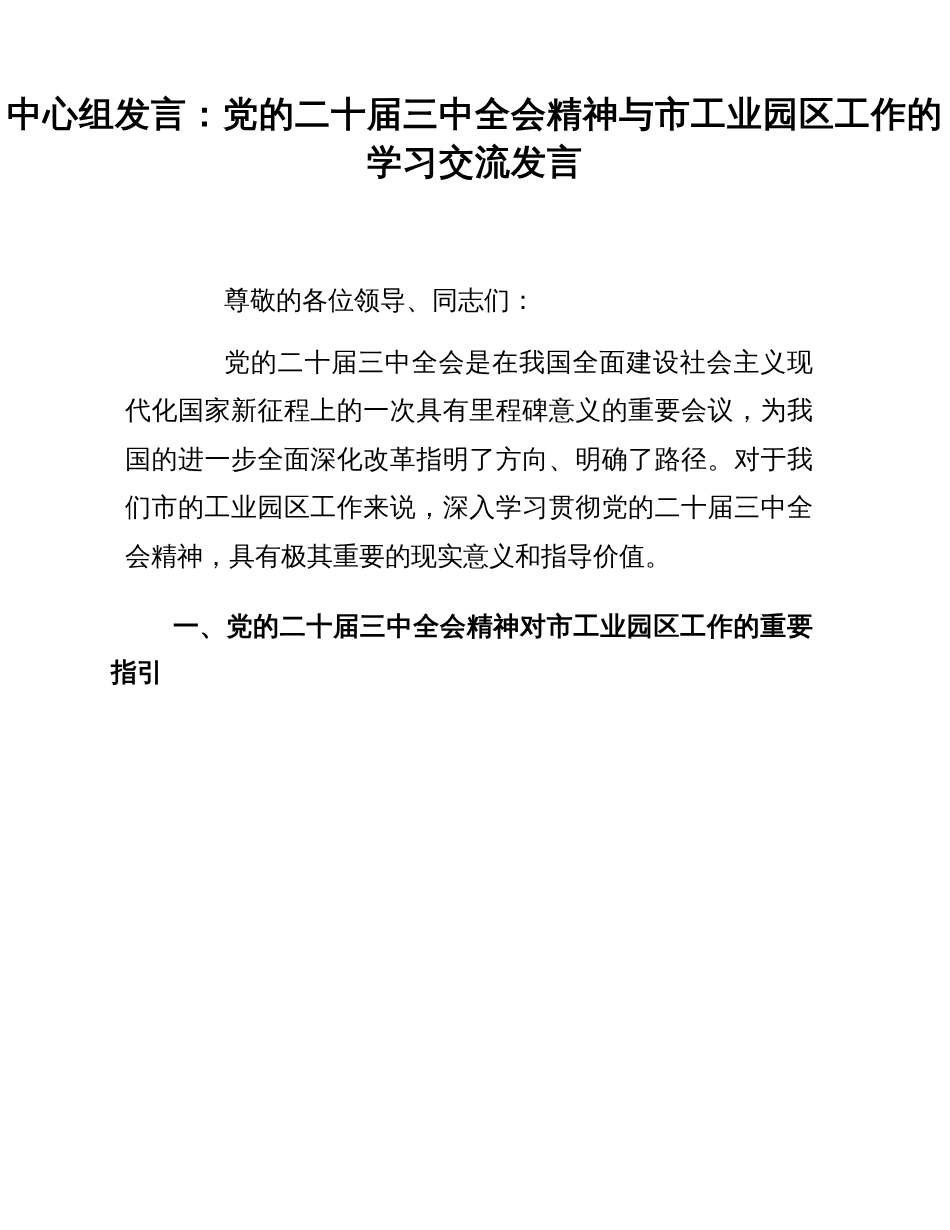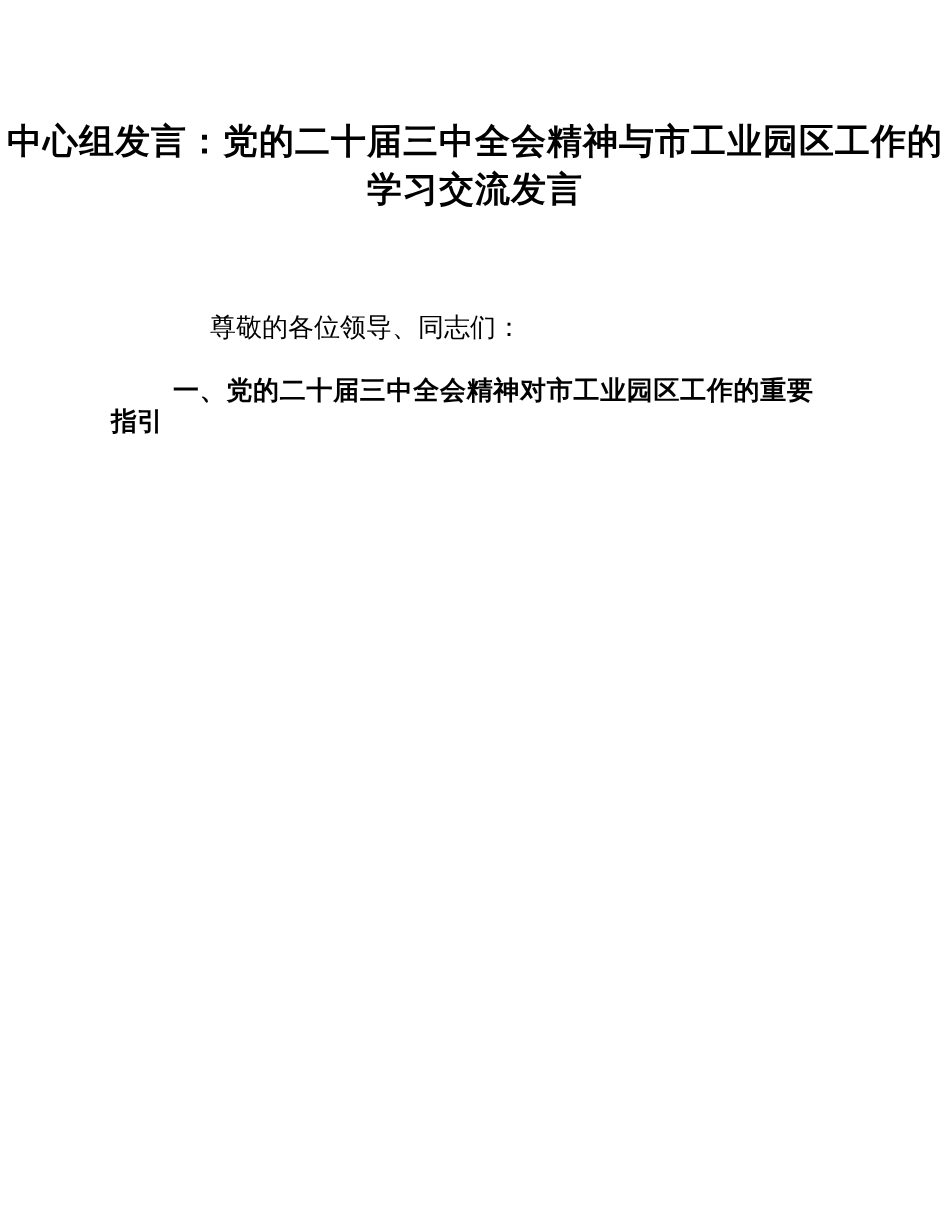--- a/index.html
+++ b/index.html
@@ -8,52 +8,52 @@
     background: #ffffff;
   }
   .page {
     position: relative;
     width: 950px;
     height: 1230px;
     background: #ffffff;
     color: #000000;
     overflow: hidden;
     box-sizing: border-box;
-    padding: 117px 137px 0 111px;
+    padding: 90px 137px 0 111px;
   }
   .doc-title {
     font-family: "Liberation Sans", "DejaVu Sans", sans-serif;
     font-weight: bold;
     font-size: 35px;
     line-height: 48px;
     text-align: center;
     margin: 0 -130px 0 -104px; 
     letter-spacing: 1px;
   }
   .body-par {
     font-family: "Liberation Serif", "DejaVu Serif", serif;
     font-size: 26px;
     line-height: 48.5px;
     text-align: justify;
     text-align-last: left;
     word-break: break-all;
-    margin: 13px 0 0 0;
+    margin: 13px 0 0 14px;
   }
   .greeting {
     margin-top: 91px;
     text-indent: 99px;
   }
   .indent-2em {
     text-indent: 99px;
   }
   .section-heading {
     font-family: "Liberation Sans", "DejaVu Sans", sans-serif;
     font-weight: bold;
     font-size: 26px;
-    line-height: 31px;
+    line-height: 46px;
     text-indent: 62px;
     text-align: justify;
     text-align-last: left;
     word-break: break-all;
     margin: 22px 0 17px 0;
   }
   .sub-par {
     text-indent: 72px;
   }
   .lead-bold {
@@ -63,17 +63,18 @@
 </style>
 </head>
 <body>
 
 <div class="page">
 
   <h1 class="doc-title">中心组发言：党的二十届三中全会精神与市工业园区工作的学习交流发言</h1>
 
   <p class="body-par greeting">尊敬的各位领导、同志们：</p>
 
+  <p class="body-par indent-2em">党的二十届三中全会是在我国全面建设社会主义现代化国家新征程上的一次具有里程碑意义的重要会议，为我国的进一步全面深化改革指明了方向、明确了路径。对于我们市的工业园区工作来说，深入学习贯彻党的二十届三中全会精神，具有极其重要的现实意义和指导价值。</p>
 
   <h2 class="section-heading">一、党的二十届三中全会精神对市工业园区工作的重要指引</h2>
 
 
 </div>
 
 </body></html>

